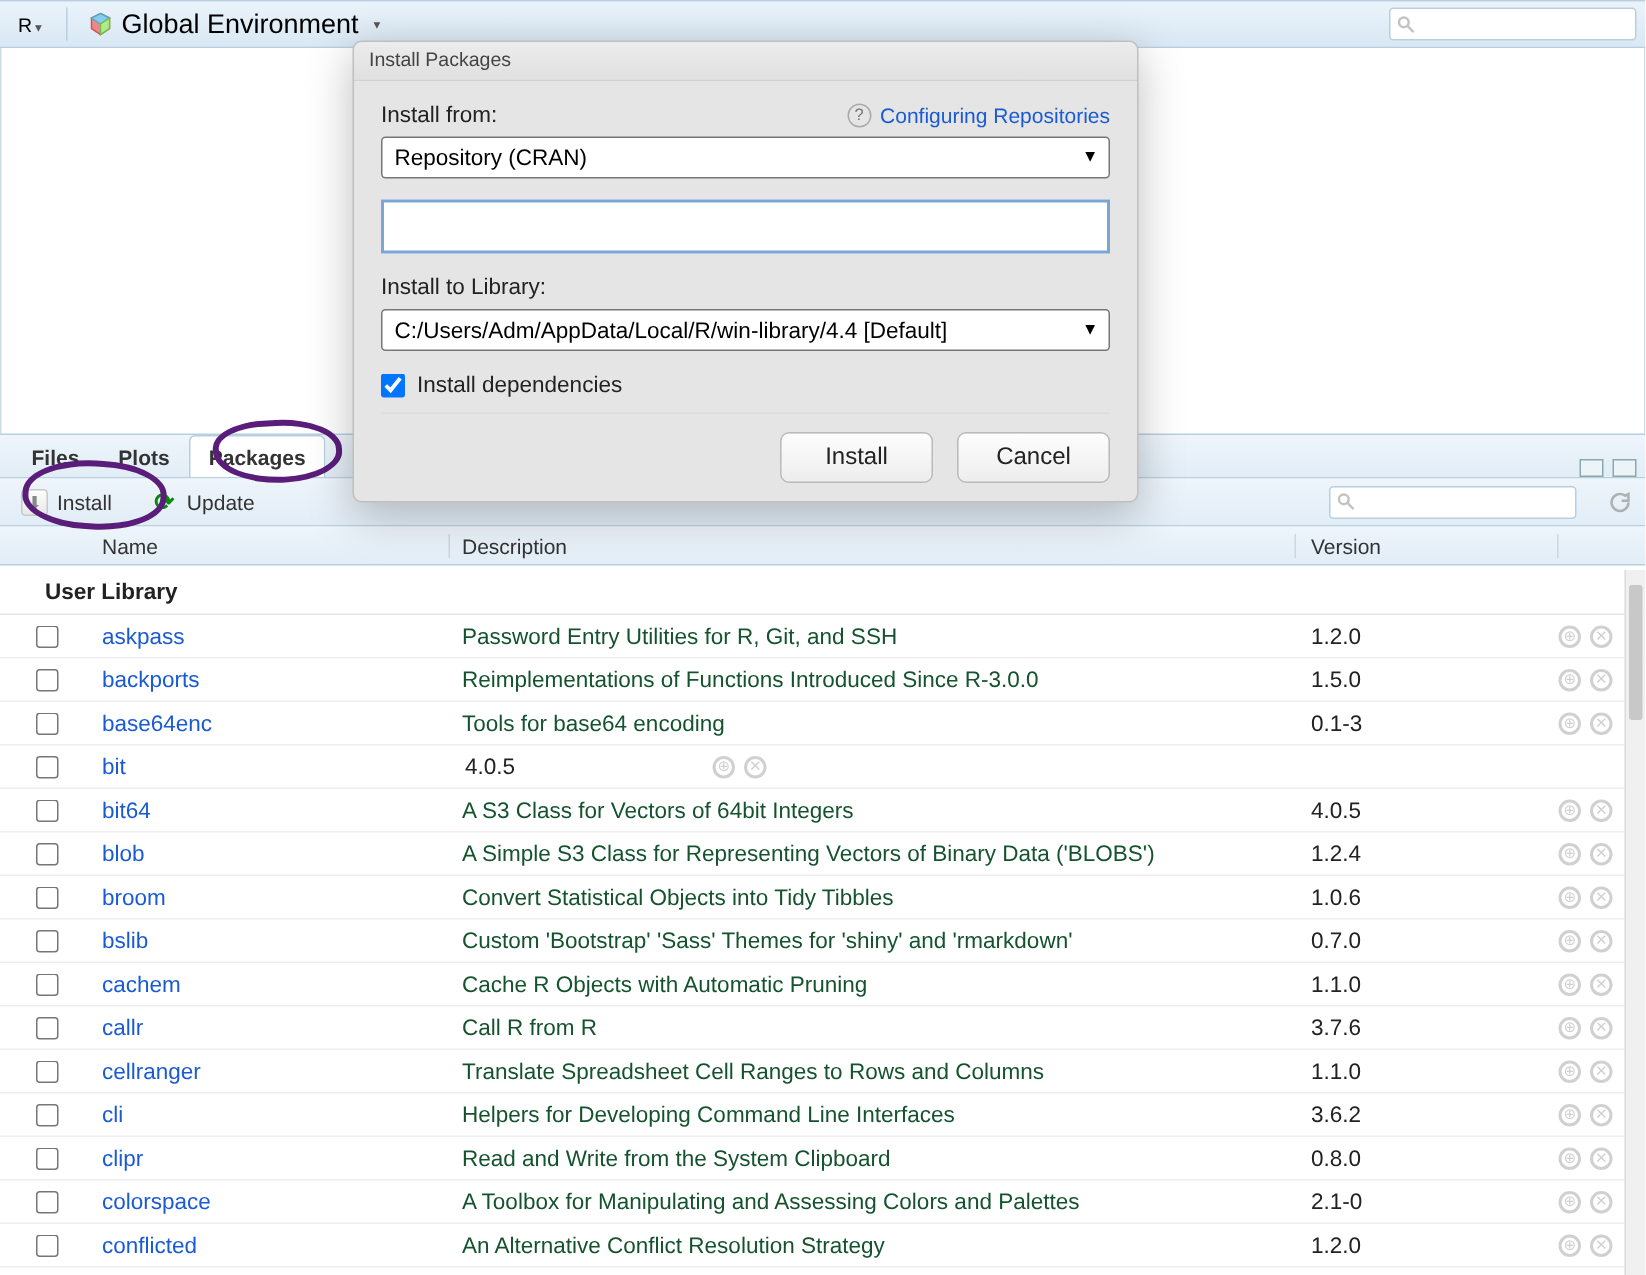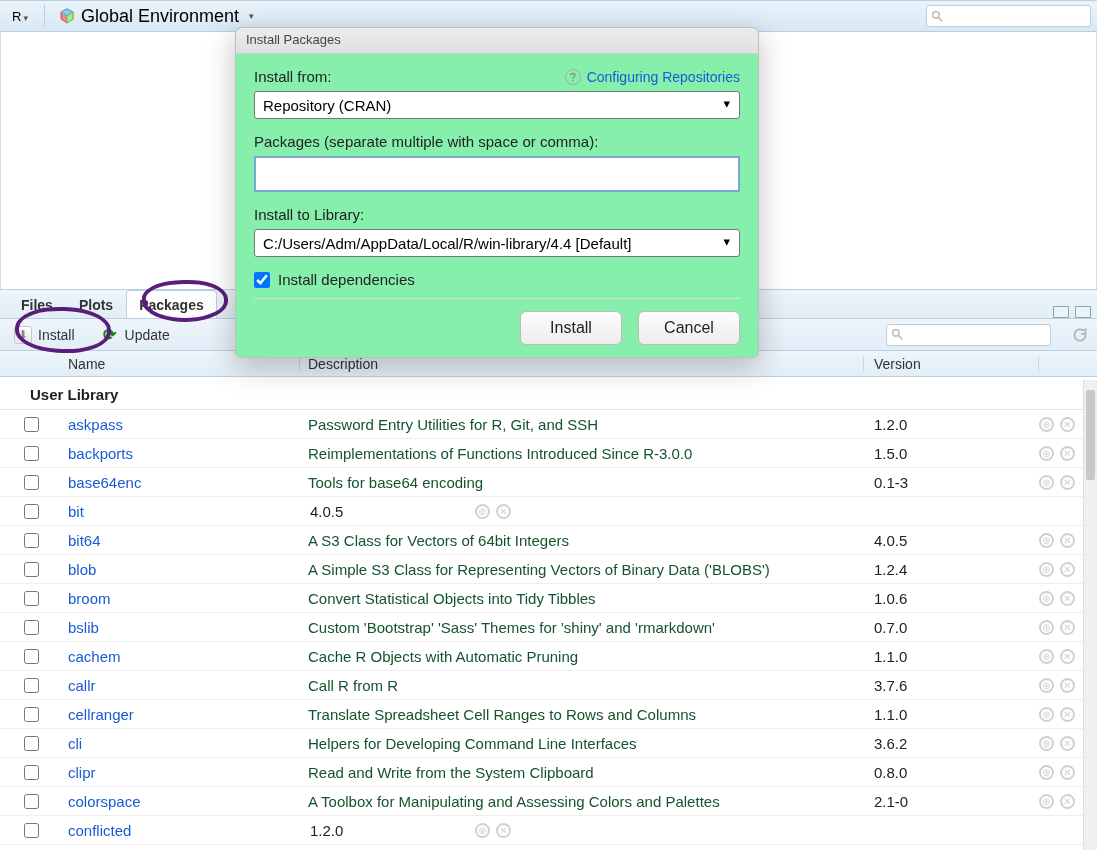--- a/index.html
+++ b/index.html
@@ -67,21 +67,21 @@
 .pkg-row .cb input { width:15px; height:15px; }
 .pkg-row .name { width:238px; padding-left:6px; color:#1a5bd4; }
 .pkg-row .desc { flex:1; padding-left:8px; color:#14532d; white-space:nowrap; overflow:hidden; text-overflow:ellipsis; }
 .pkg-row .ver { width:175px; padding-left:10px; color:#222; }
 .pkg-row .cap { width:58px; display:flex; gap:6px; align-items:center; opacity:.45; }
 .pkg-row .cap .c { width:15px; height:15px; border-radius:50%; border:2px solid #999; display:flex; align-items:center; justify-content:center; font-size:10px; color:#999; }
 
 
 .modal {
   position:absolute; left:235px; top:27px; width:524px;
-  background:#86efac; border:1px solid #bfbfbf; border-radius:6px;
+  background:#e5e5e5; border:1px solid #bfbfbf; border-radius:6px;
   box-shadow:0 8px 30px rgba(0,0,0,.25);
   z-index:100;
 }
 .modal-title { height:26px; background:linear-gradient(#ececec,#e0e0e0); border-bottom:1px solid #d0d0d0; border-radius:6px 6px 0 0; padding:4px 10px; font-size:13px; color:#444; }
 .modal-body { padding:14px 18px 12px; }
 .m-row { margin-bottom:14px; }
 .m-label { font-size:15px; color:#222; margin-bottom:6px; display:flex; align-items:center;justify-content:space-between; }
 .m-help { margin-left:auto; display:flex; align-items:center; gap:6px; font-size:14px; }
 .m-help a { color:#1a5bd4; text-decoration:none; }
 .help-ico { width:16px; height:16px; border:1px solid #aaa; border-radius:50%; font-size:11px; color:#777; display:flex; align-items:center; justify-content:center; }
@@ -332,20 +332,21 @@
       <div class="cap">
         <span class="c">⊕</span>
         <span class="c">✕</span>
       </div>
     </div>
     <div class="pkg-row">
       <div class="cb">
         <input type="checkbox" style="">
       </div>
       <div class="name">conflicted</div>
+      <div class="desc">An Alternative Conflict Resolution Strategy</div>
       <div class="ver">1.2.0</div>
       <div class="cap">
         <span class="c">⊕</span>
         <span class="c">✕</span>
       </div>
     </div>
   </div>
 <div class="scrollbar">
     <div class="scroll-thumb"></div>
   </div>
@@ -361,23 +362,20 @@
           <a href="#">Configuring Repositories</a>
         </span>
       </div>
       <div class="sel-wrap">
         <select class="m-select">
           <option>Repository (CRAN)</option>
         </select>
       </div>
     </div>
     <div class="m-row">
-      <div class="m-label">
-          <span>Packages (separate multiple with space or comma):</span>
-        </div>
       <input class="m-input" type="text" value="" style="">
     </div>
     <div class="m-row">
       <div class="m-label">
           <span>Install to Library:</span>
         </div>
       <div class="sel-wrap">
         <select class="m-select">
           <option>C:/Users/Adm/AppData/Local/R/win-library/4.4 [Default]</option>
         </select>

